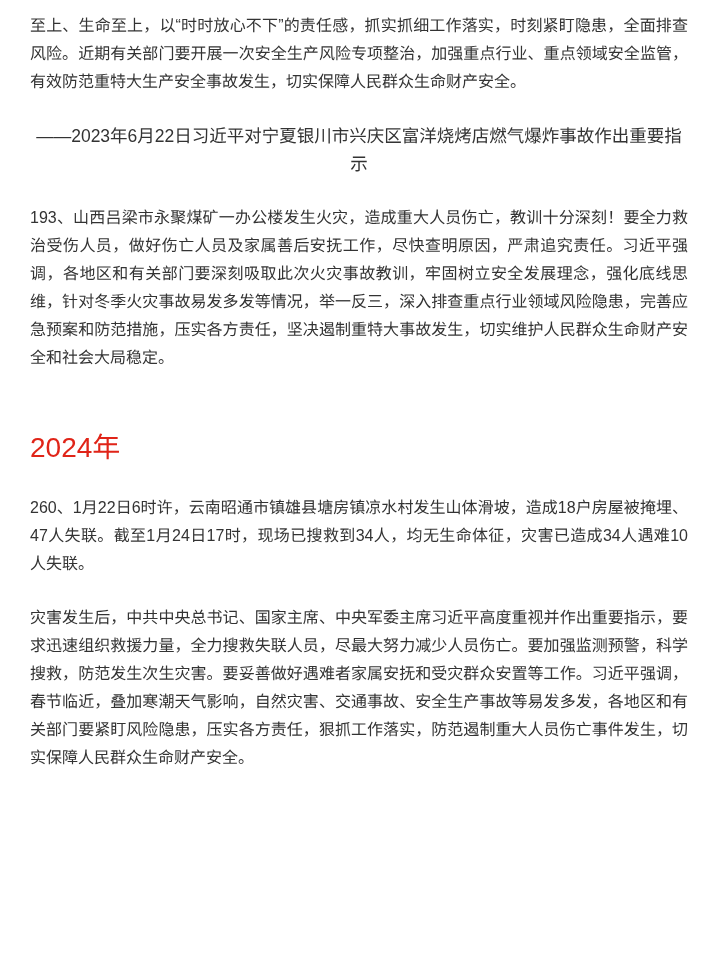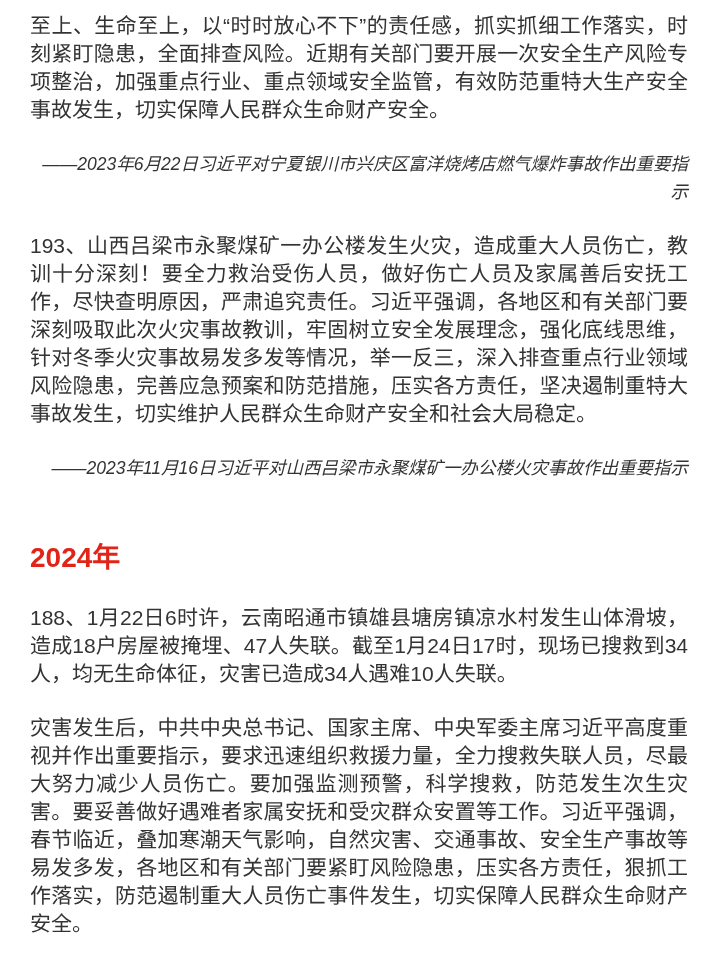--- a/index.html
+++ b/index.html
@@ -11,56 +11,54 @@
     width: 718px;
     height: 966px;
     overflow: hidden;
     font-family: "Liberation Sans", "DejaVu Sans", sans-serif;
   }
   .article {
     padding: 0 30px;
     margin-top: -14px; 
   }
   .para {
-    font-size: 21px;
+    font-size: 16px;
     line-height: 28px;
     color: var(--body-color, #333333);
     text-align: justify;
     margin: 26px 0;
     word-break: break-all;
   }
   .attribution {
     font-size: 17.5px;
     line-height: 28px;
     color: var(--body-color, #333333);
-    text-align: right;
+    text-align: center;
     margin: 26px 0;
-    font-style: italic;
   }
   .year-heading {
     font-size: 28px;
     line-height: 40px;
-    font-weight: 700;
+    font-weight: 400;
     color: var(--accent-color, #e02418);
     margin: 56px 0 26px 0;
   }
 </style>
 </head>
 <body style="background: rgb(255, 255, 255);">
 
 <div class="article">
 
   <p class="para">至上、生命至上，以“时时放心不下”的责任感，抓实抓细工作落实，时刻紧盯隐患，全面排查风险。近期有关部门要开展一次安全生产风险专项整治，加强重点行业、重点领域安全监管，有效防范重特大生产安全事故发生，切实保障人民群众生命财产安全。</p>
 
   <p class="attribution">——2023年6月22日习近平对宁夏银川市兴庆区富洋烧烤店燃气爆炸事故作出重要指示</p>
 
   <p class="para">193、山西吕梁市永聚煤矿一办公楼发生火灾，造成重大人员伤亡，教训十分深刻！要全力救治受伤人员，做好伤亡人员及家属善后安抚工作，尽快查明原因，严肃追究责任。习近平强调，各地区和有关部门要深刻吸取此次火灾事故教训，牢固树立安全发展理念，强化底线思维，针对冬季火灾事故易发多发等情况，举一反三，深入排查重点行业领域风险隐患，完善应急预案和防范措施，压实各方责任，坚决遏制重特大事故发生，切实维护人民群众生命财产安全和社会大局稳定。</p>
 
 
-  <p class="attribution">——2023年11月16日习近平对山西吕梁市永聚煤矿一办公楼火灾事故作出重要指示</p>
 
   <h2 class="year-heading">2024年</h2>
 
-  <p class="para">188、1月22日6时许，云南昭通市镇雄县塘房镇凉水村发生山体滑坡，造成18户房屋被掩埋、47人失联。截至1月24日17时，现场已搜救到34人，均无生命体征，灾害已造成34人遇难10人失联。</p>
+  <p class="para">260、1月22日6时许，云南昭通市镇雄县塘房镇凉水村发生山体滑坡，造成18户房屋被掩埋、47人失联。截至1月24日17时，现场已搜救到34人，均无生命体征，灾害已造成34人遇难10人失联。</p>
 
   <p class="para">灾害发生后，中共中央总书记、国家主席、中央军委主席习近平高度重视并作出重要指示，要求迅速组织救援力量，全力搜救失联人员，尽最大努力减少人员伤亡。要加强监测预警，科学搜救，防范发生次生灾害。要妥善做好遇难者家属安抚和受灾群众安置等工作。习近平强调，春节临近，叠加寒潮天气影响，自然灾害、交通事故、安全生产事故等易发多发，各地区和有关部门要紧盯风险隐患，压实各方责任，狠抓工作落实，防范遏制重大人员伤亡事件发生，切实保障人民群众生命财产安全。</p>
 
 </div>
 
 </body></html>

